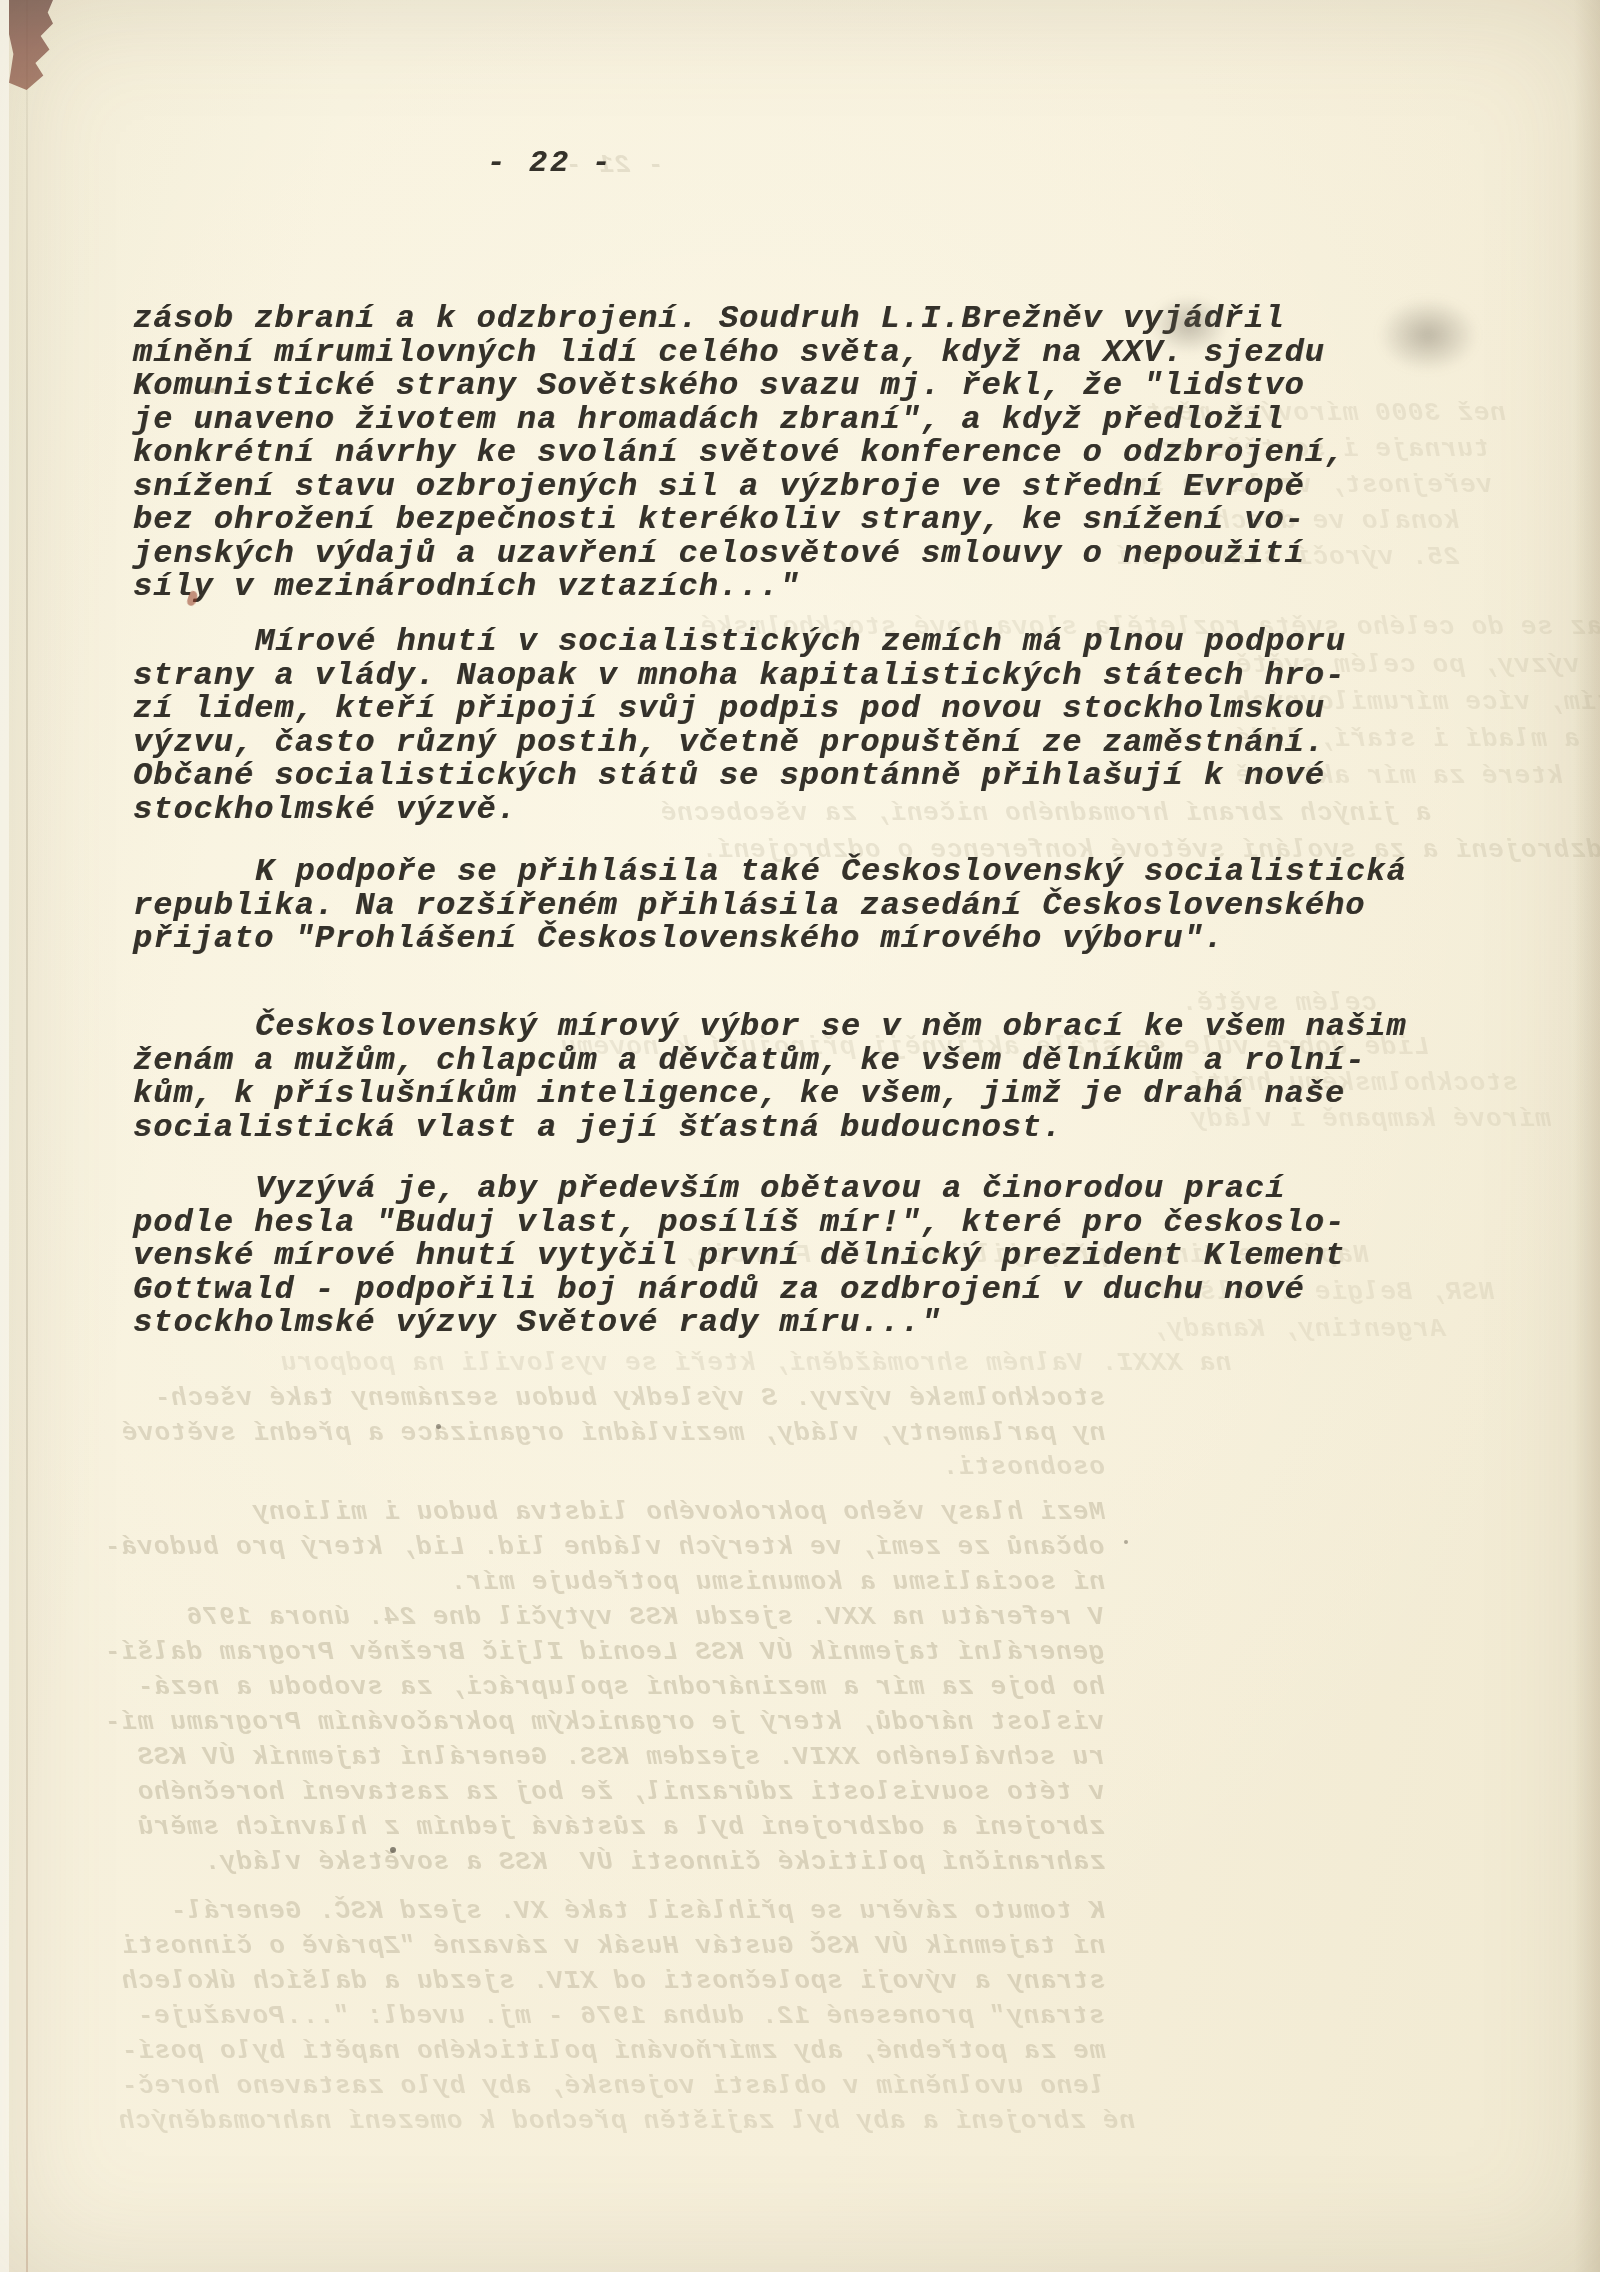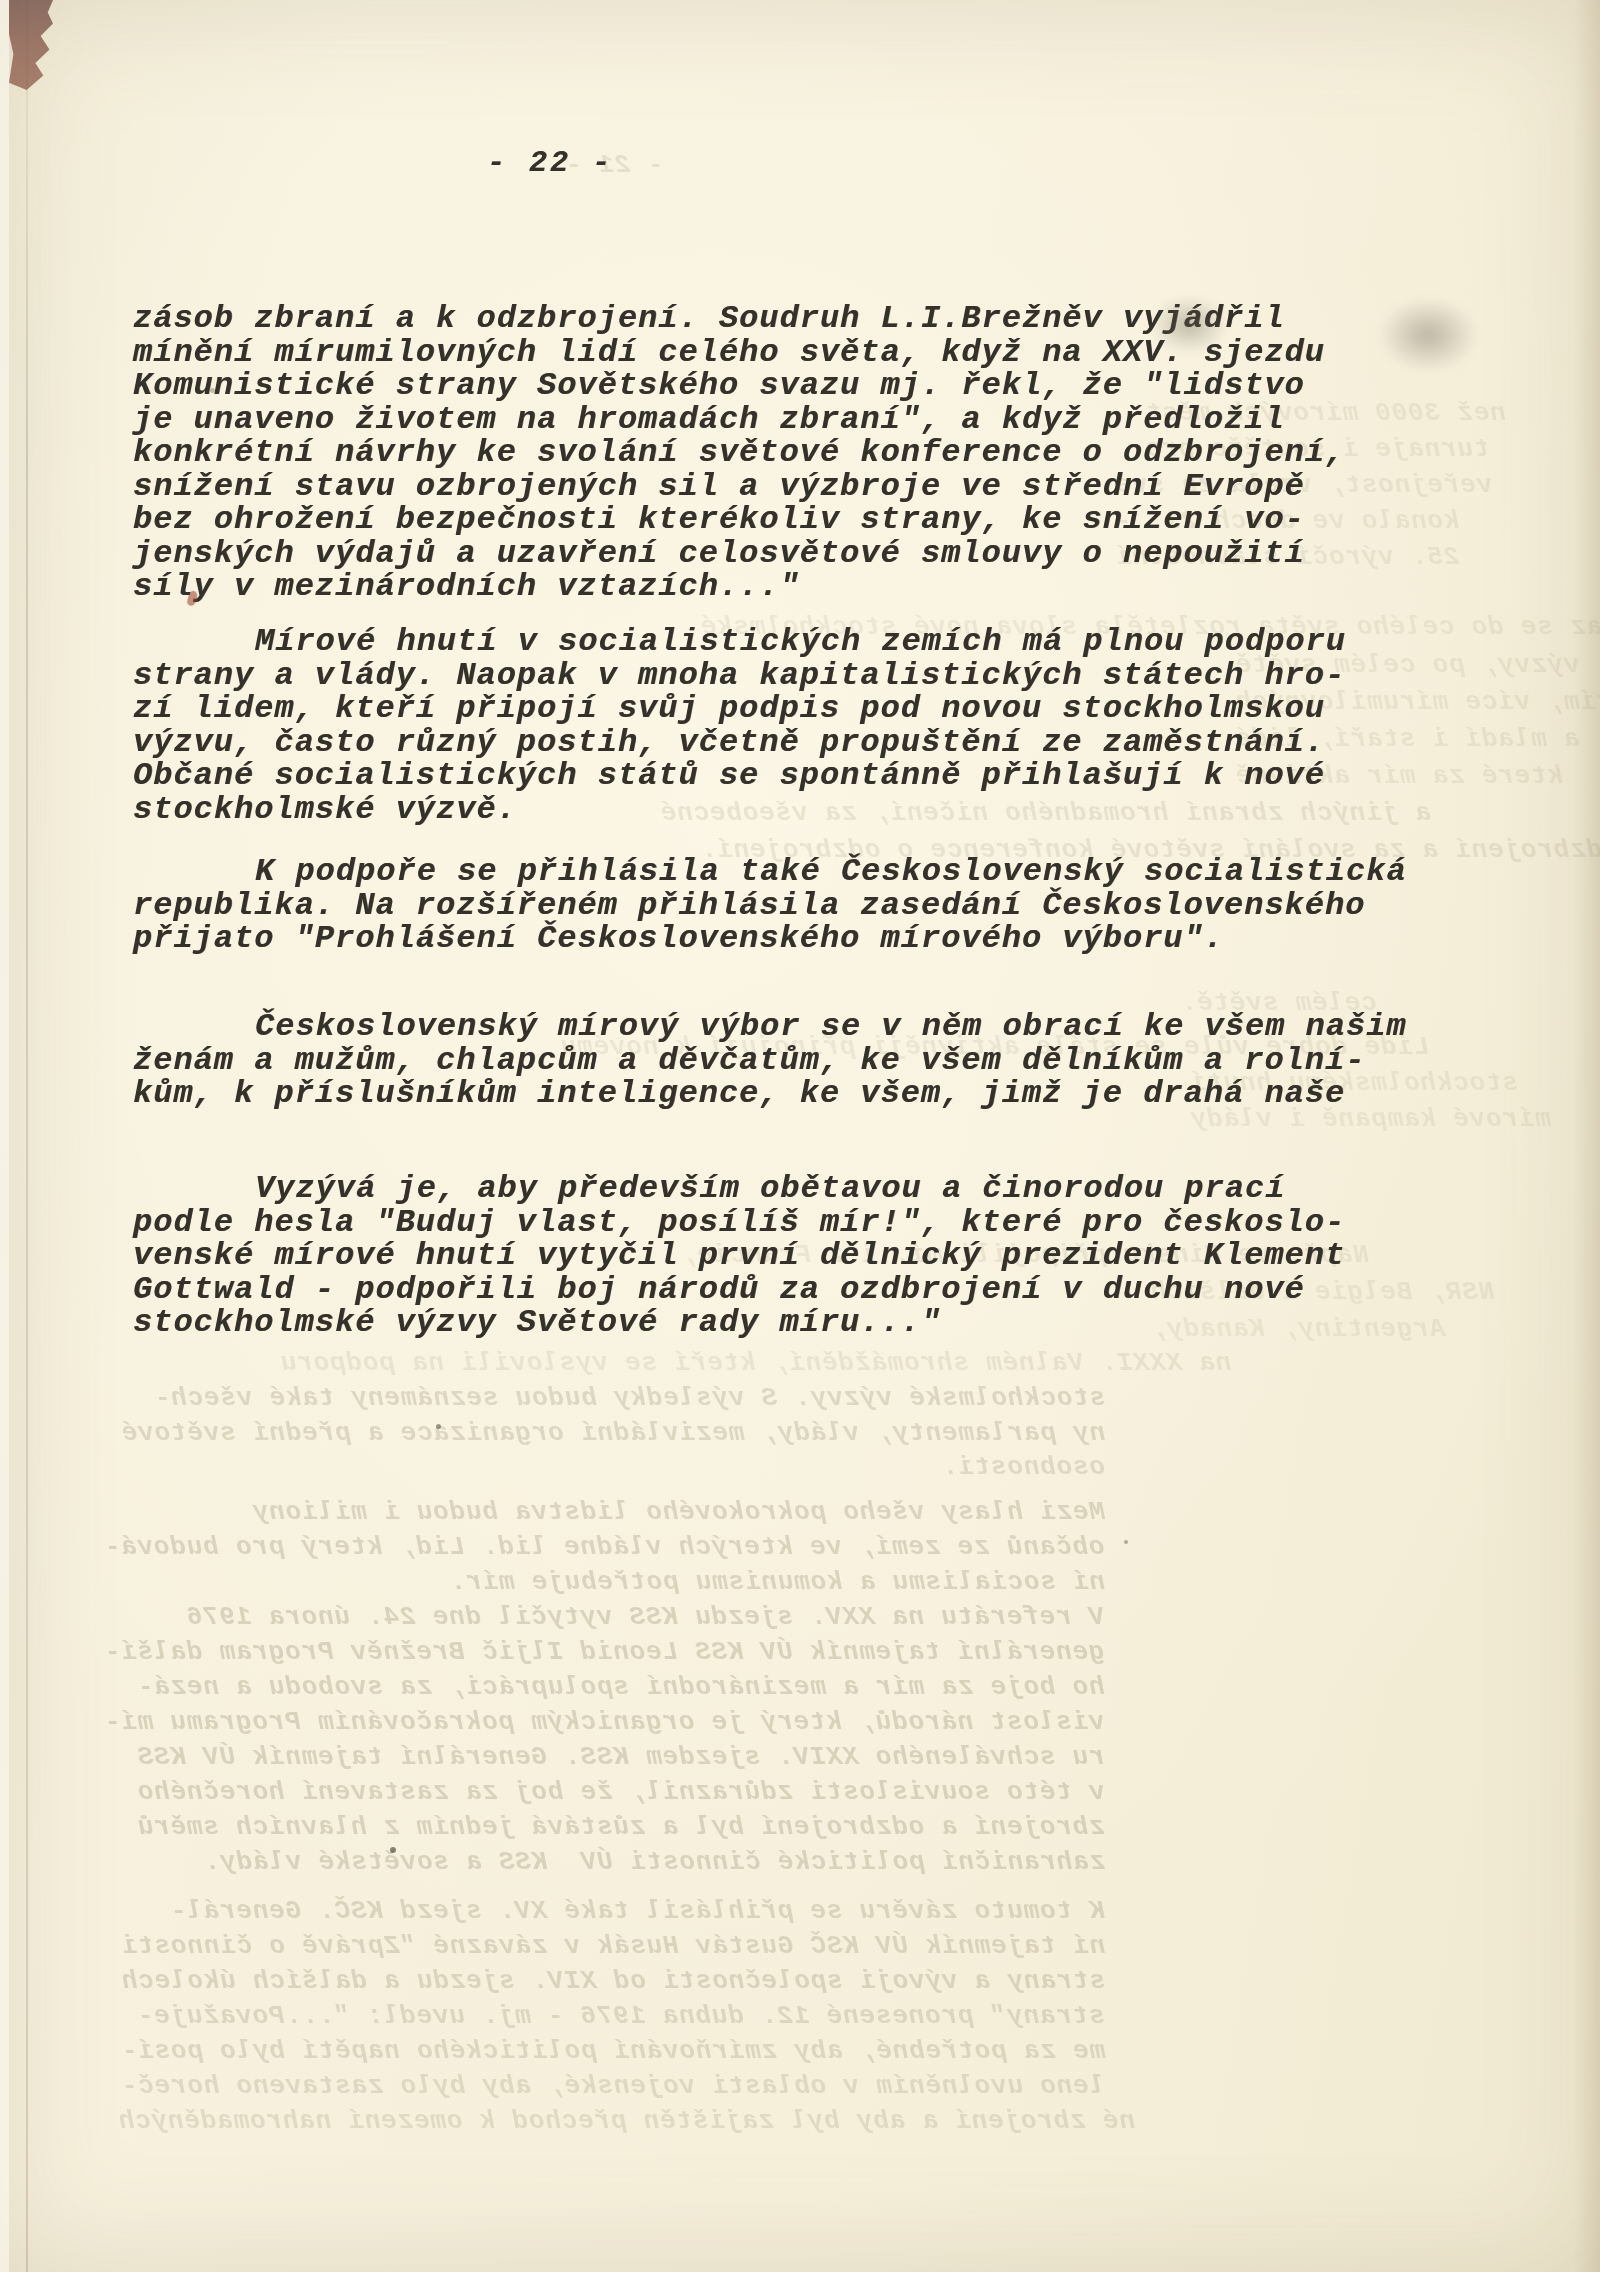--- a/index.html
+++ b/index.html
@@ -122,21 +122,21 @@
       <span class="ghost" style="top: 2036px; right: 495px; opacity: 0.24;">me za potřebné, aby zmírňování politického napětí bylo posí-</span>
       <span class="ghost" style="top: 2071px; right: 495px; opacity: 0.22;">leno uvolněním v oblasti vojenské, aby bylo zastaveno horeč-</span>
       <span class="ghost" style="top: 2106px; right: 465px; opacity: 0.2;">né zbrojení a aby byl zajištěn přechod k omezení nahromaděných</span>
     </div>
 
   <div id="page-number">- 22 -</div>
   <div id="text-layer">
       <div class="typed paragraph" style="top: 302px;"><div class="line">zásob zbraní a k odzbrojení. Soudruh L.I.Brežněv vyjádřil</div><div class="line">mínění mírumilovných lidí celého světa, když na XXV. sjezdu</div><div class="line">Komunistické strany Sovětského svazu mj. řekl, že "lidstvo</div><div class="line">je unaveno životem na hromadách zbraní", a když předložil</div><div class="line">konkrétní návrhy ke svolání světové konference o odzbrojení,</div><div class="line">snížení stavu ozbrojených sil a výzbroje ve střední Evropě</div><div class="line">bez ohrožení bezpečnosti kterékoliv strany, ke snížení vo-</div><div class="line">jenských výdajů a uzavření celosvětové smlouvy o nepoužití</div><div class="line">síly v mezinárodních vztazích..."</div></div>
       <div class="typed paragraph indent" style="top: 625px;"><div class="line">Mírové hnutí v socialistických zemích má plnou podporu</div><div class="line">strany a vlády. Naopak v mnoha kapitalistických státech hro-</div><div class="line">zí lidem, kteří připojí svůj podpis pod novou stockholmskou</div><div class="line">výzvu, často různý postih, včetně propuštění ze zaměstnání.</div><div class="line">Občané socialistických států se spontánně přihlašují k nové</div><div class="line">stockholmské výzvě.</div></div>
       <div class="typed paragraph indent" style="top: 855px;"><div class="line">K podpoře se přihlásila také Československý socialistická</div><div class="line">republika. Na rozšířeném přihlásila zasedání Československého</div><div class="line">přijato "Prohlášení Československého mírového výboru".</div></div>
-      <div class="typed paragraph indent" style="top: 1010px; font-style: italic;"><div class="line">Československý mírový výbor se v něm obrací ke všem našim</div><div class="line">ženám a mužům, chlapcům a děvčatům, ke všem dělníkům a rolní-</div><div class="line">kům, k příslušníkům inteligence, ke všem, jimž je drahá naše</div></div>
+      <div class="typed paragraph indent" style="top: 1010px; font-style: italic;"><div class="line">Československý mírový výbor se v něm obrací ke všem našim</div><div class="line">ženám a mužům, chlapcům a děvčatům, ke všem dělníkům a rolní-</div><div class="line">kům, k příslušníkům inteligence, ke všem, jimž je drahá naše</div><div class="line">socialistická vlast a její šťastná budoucnost.</div></div>
       <div class="typed paragraph indent" style="top: 1172px;"><div class="line">Vyzývá je, aby především obětavou a činorodou prací</div><div class="line">podle hesla "Buduj vlast, posílíš mír!", které pro českoslo-</div><div class="line">venské mírové hnutí vytyčil první dělnický prezident Klement</div><div class="line">Gottwald - podpořili boj národů za ozdbrojení v duchu nové</div><div class="line">stockholmské výzvy Světové rady míru..."</div></div>
     </div>
 
   <div class="smudge smudge-a"></div>
   <div class="smudge smudge-b"></div>
   <div class="speck speck-red"></div>
   <div class="speck speck-1"></div>
   <div class="speck speck-2"></div>
   <div class="speck speck-3"></div>
   <div class="speck speck-4"></div>

